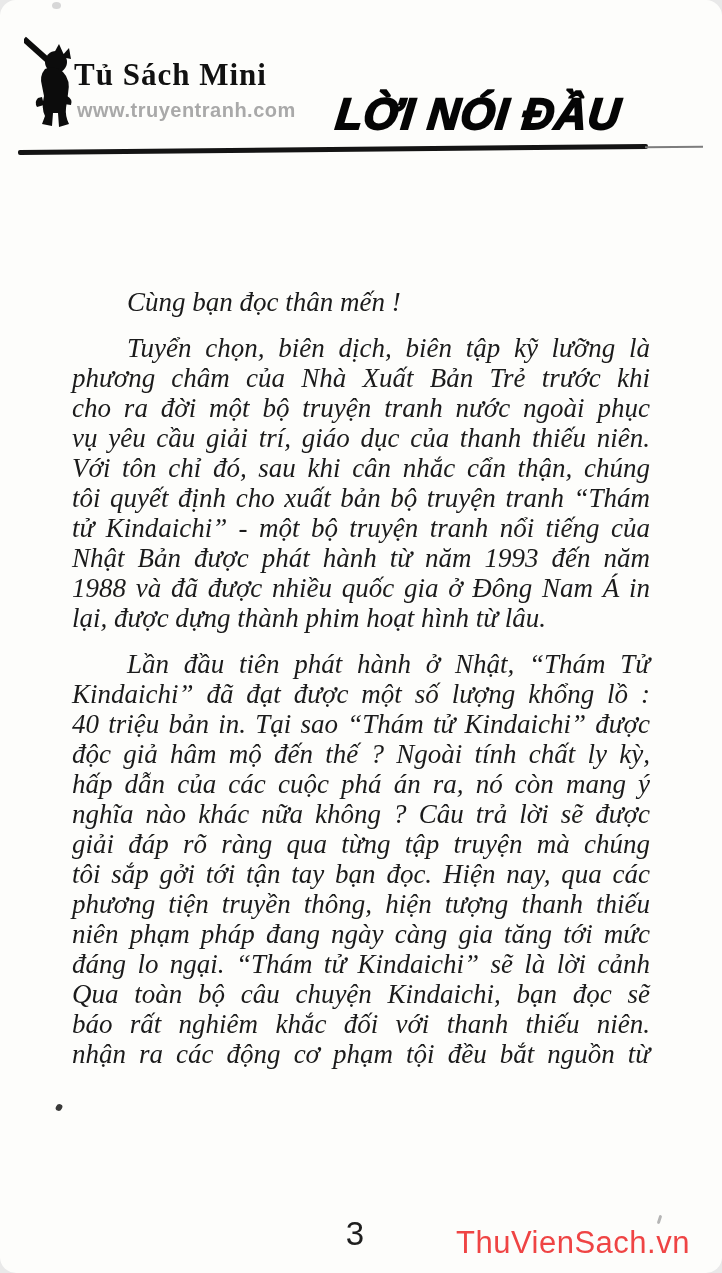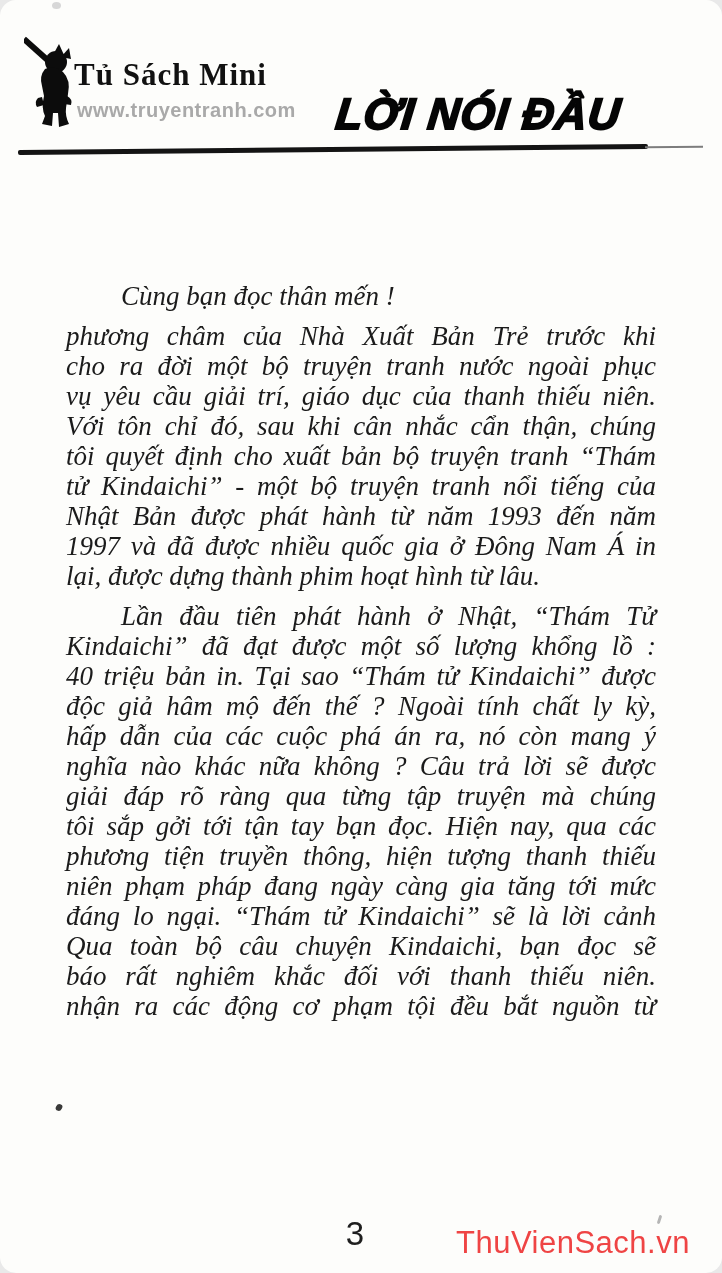--- a/index.html
+++ b/index.html
@@ -68,21 +68,21 @@
 
   
   .body-text {
     position:absolute; left:56px; top:271px;
     width:610px;
     font-family:"Liberation Serif", serif;
     font-style:italic;
     font-size:27px; line-height:30px;
     color:#1b1b1b;
   }
-  .para { margin:10px; }
+  .para { margin:16px; }
   .line { white-space:nowrap; }
   .line.fit {
     white-space:normal;
     text-align:justify;
     text-align-last:justify;
   }
   .line.indent { text-indent:55px; }
 
   
   .page-number {
@@ -147,28 +147,29 @@
   <div class="brand-url">www.truyentranh.com</div>
   <div class="page-title">LỜI NÓI ĐẦU</div>
   <div class="header-rule"></div>
   <div class="header-rule-tail"></div>
 
   <div class="body-text">
       <div class="para">
         <div class="line indent">Cùng bạn đọc thân mến !</div>
       </div>
       <div class="para">
+        <div class="line indent fit">Tuyển chọn, biên dịch, biên tập kỹ lưỡng là</div>
         <div class="line fit">phương châm của Nhà Xuất Bản Trẻ trước khi</div>
         <div class="line fit">cho ra đời một bộ truyện tranh nước ngoài phục</div>
         <div class="line fit">vụ yêu cầu giải trí, giáo dục của thanh thiếu niên.</div>
         <div class="line fit">Với tôn chỉ đó, sau khi cân nhắc cẩn thận, chúng</div>
         <div class="line fit">tôi quyết định cho xuất bản bộ truyện tranh “Thám</div>
         <div class="line fit">tử Kindaichi” - một bộ truyện tranh nổi tiếng của</div>
         <div class="line fit">Nhật Bản được phát hành từ năm 1993 đến năm</div>
-        <div class="line fit">1997 và đã được nhiều quốc gia ở Đông Nam Á in</div>
+        <div class="line fit">1988 và đã được nhiều quốc gia ở Đông Nam Á in</div>
         <div class="line">lại, được dựng thành phim hoạt hình từ lâu.</div>
       </div>
       <div class="para">
         <div class="line indent fit">Lần đầu tiên phát hành ở Nhật, “Thám Tử</div>
         <div class="line fit">Kindaichi” đã đạt được một số lượng khổng lồ :</div>
         <div class="line fit">40 triệu bản in. Tại sao “Thám tử Kindaichi” được</div>
         <div class="line fit">độc giả hâm mộ đến thế ? Ngoài tính chất ly kỳ,</div>
         <div class="line fit">hấp dẫn của các cuộc phá án ra, nó còn mang ý</div>
         <div class="line fit">nghĩa nào khác nữa không ? Câu trả lời sẽ được</div>
         <div class="line fit">giải đáp rõ ràng qua từng tập truyện mà chúng</div>

